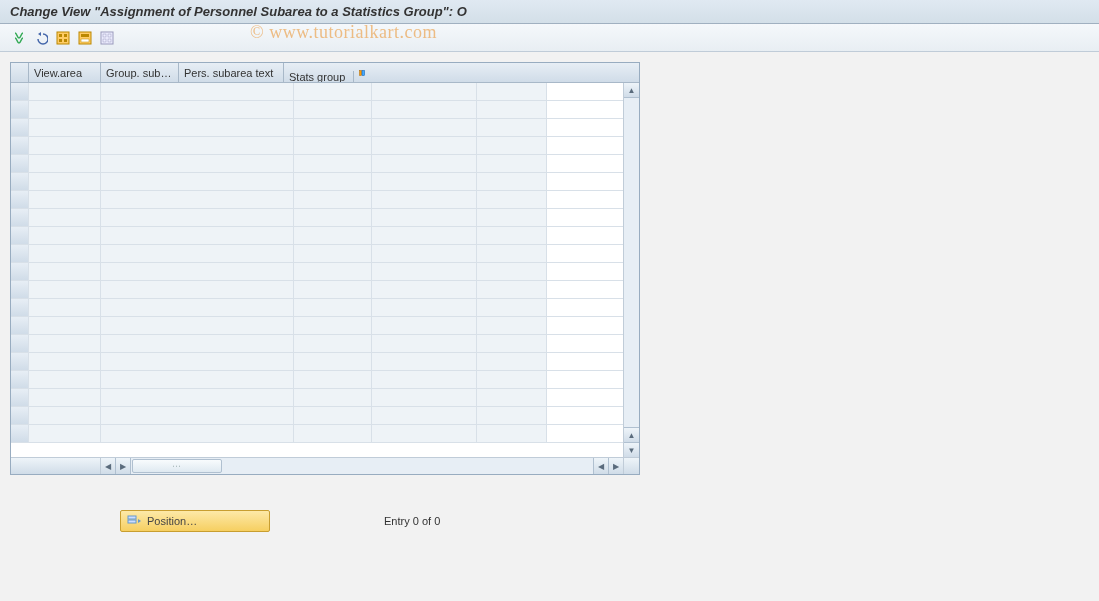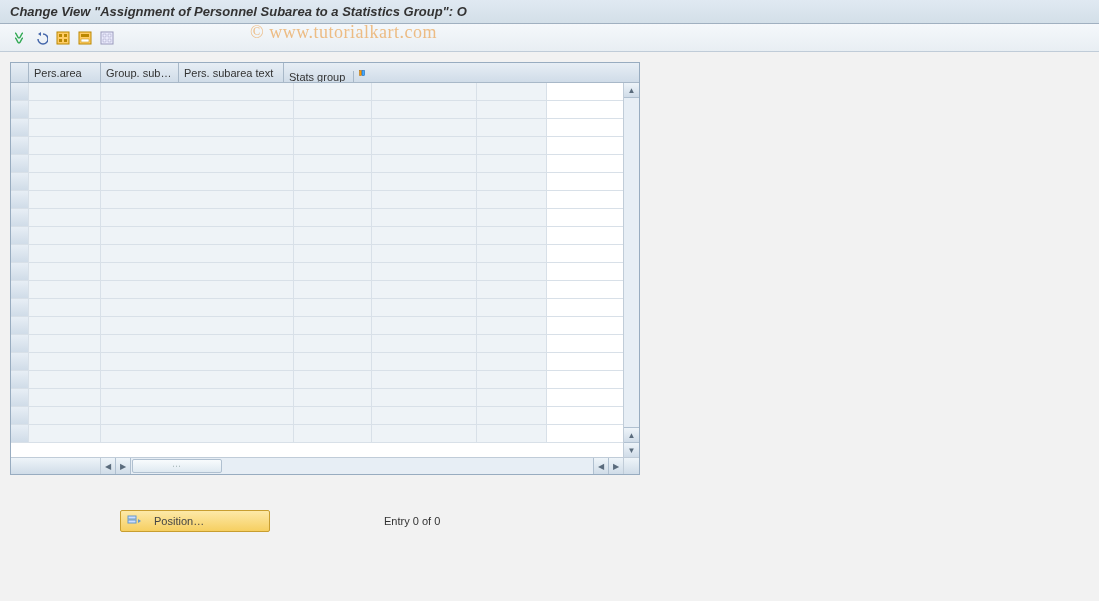--- a/index.html
+++ b/index.html
@@ -173,21 +173,21 @@
       padding-left: 110px;
     }
     .position-btn {
       width: 150px;
       height: 22px;
       background: linear-gradient(to bottom, #fde9a8, #f6cf61);
       border: 1px solid #c89e30;
       border-radius: 2px;
       display: flex;
       align-items: center;
-      gap: 13px;
+      gap: 6px;
       padding: 0 6px;
       cursor: pointer;
       font-size: 11px;
       color: #444;
     }
     .position-btn .icon { width: 14px; display:inline-flex; }
     .entry-text { font-size: 11px; color: #333; margin-left: 44px; }
     .watermark {
       position: absolute;
       left: 250px;
@@ -247,21 +247,21 @@
       </svg>
   </span>
 </div>
 
 <div class="watermark">© www.tutorialkart.com</div>
 
 <div class="content-area">
   <div class="table-wrap">
     <div class="table-header">
       <div class="th rowsel"></div>
-      <div class="th c1">Pers.area</div>
+      <div class="th c1">View.area</div>
       <div class="th c3">Group. sub…</div>
       <div class="th c4">Pers. subarea text</div>
       <div class="th c5">Stats group</div>
       <div class="th cfg">
         <svg width="12" height="12" viewBox="0 0 12 12">
             <rect x="1" y="1" width="4" height="10" fill="#f90" stroke="#a60"></rect>
             <rect x="6" y="1" width="5" height="10" fill="#4af" stroke="#05a"></rect>
           </svg>
       </div>
     </div>

